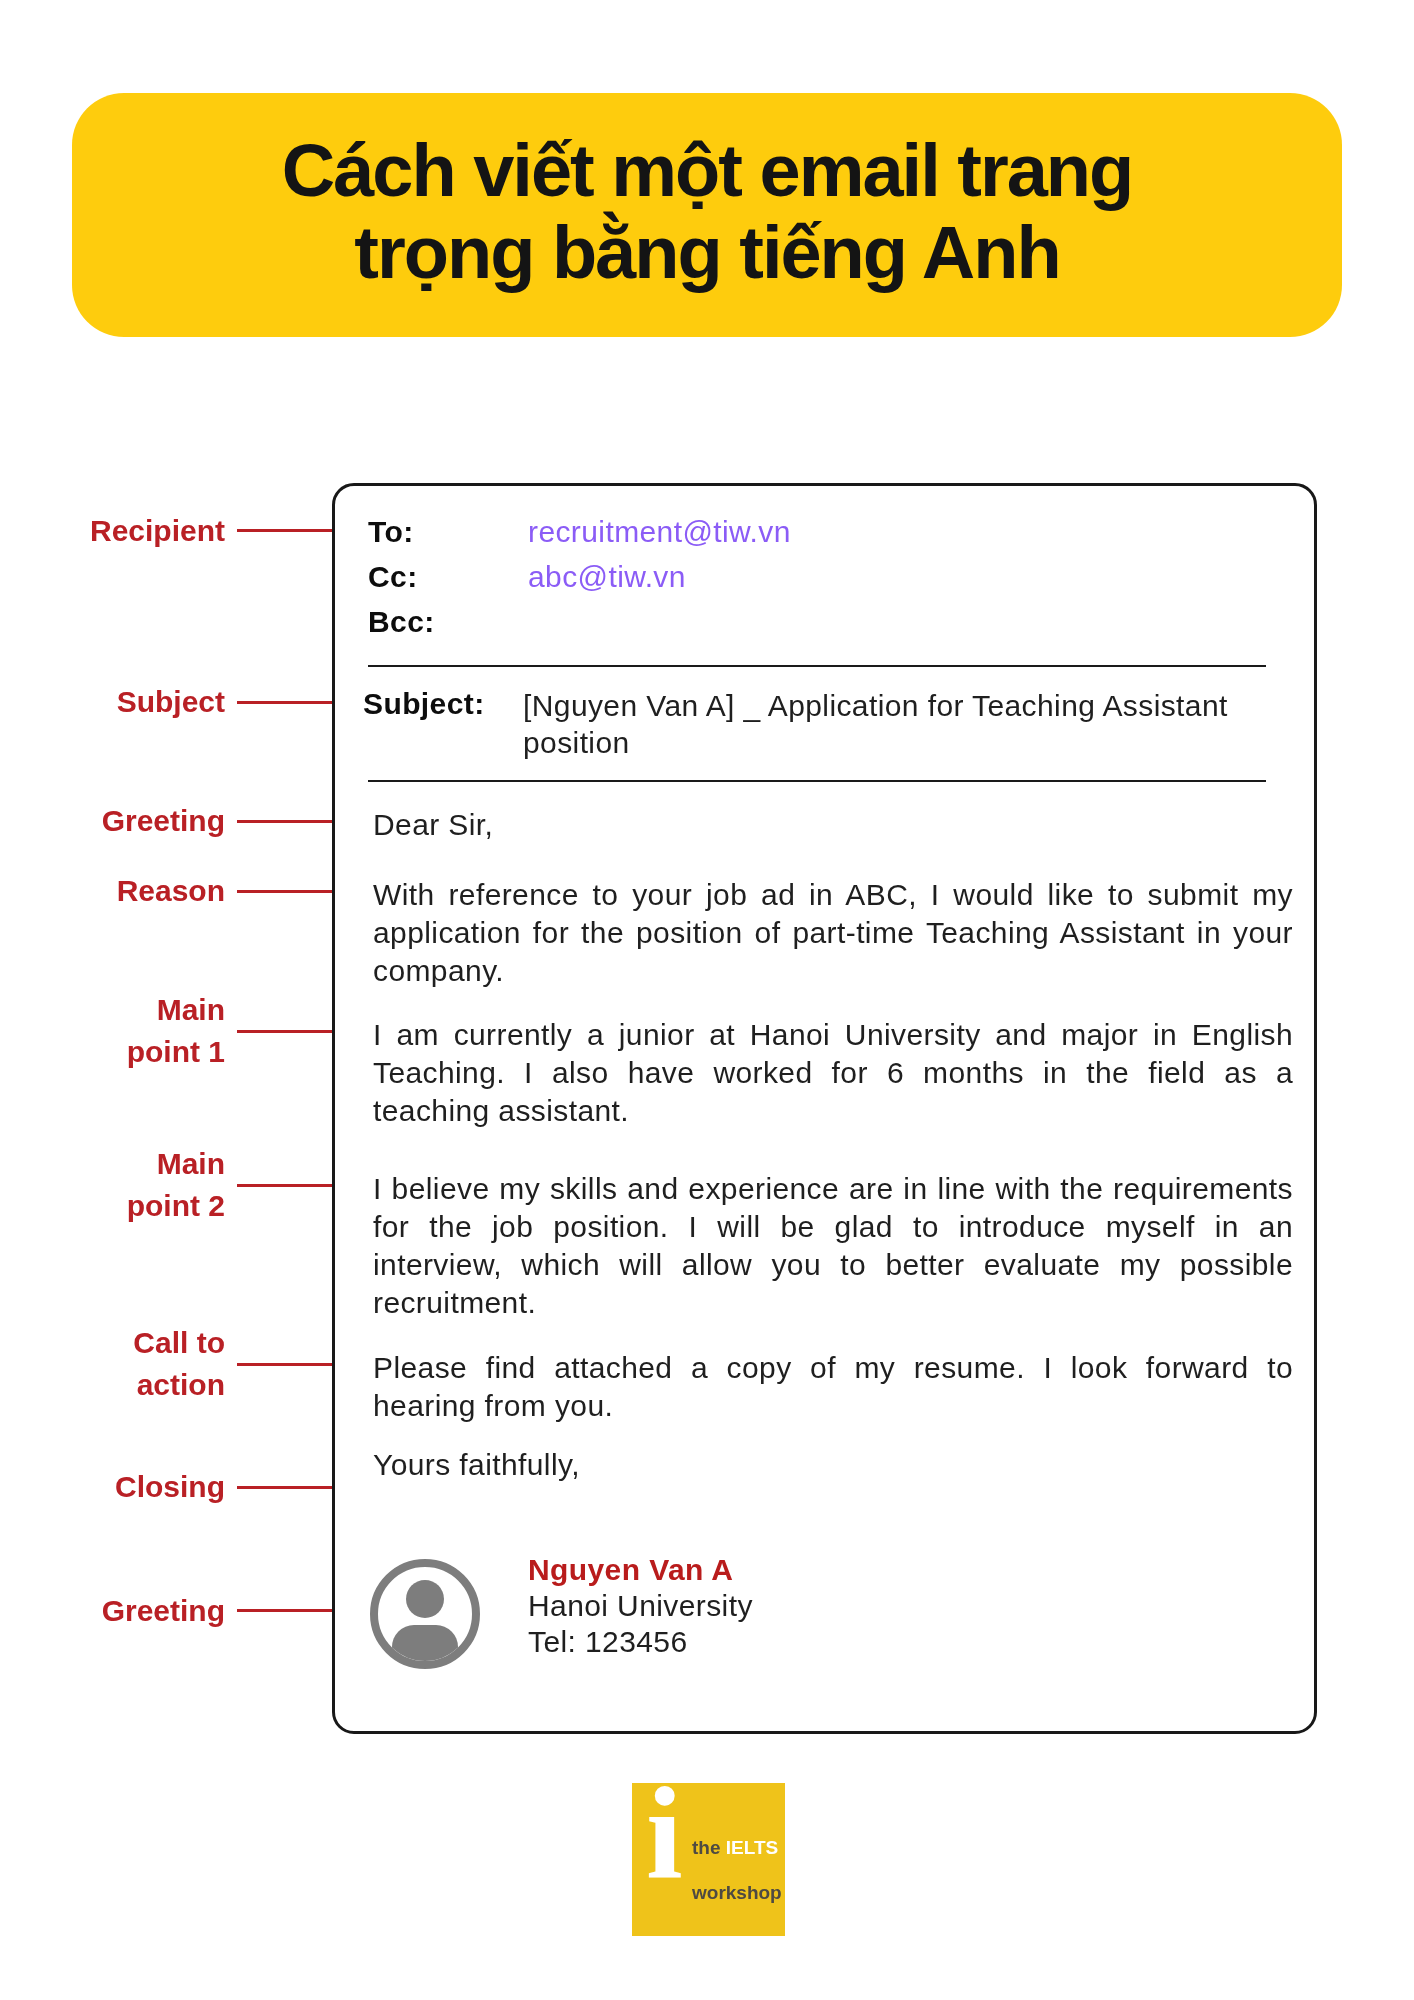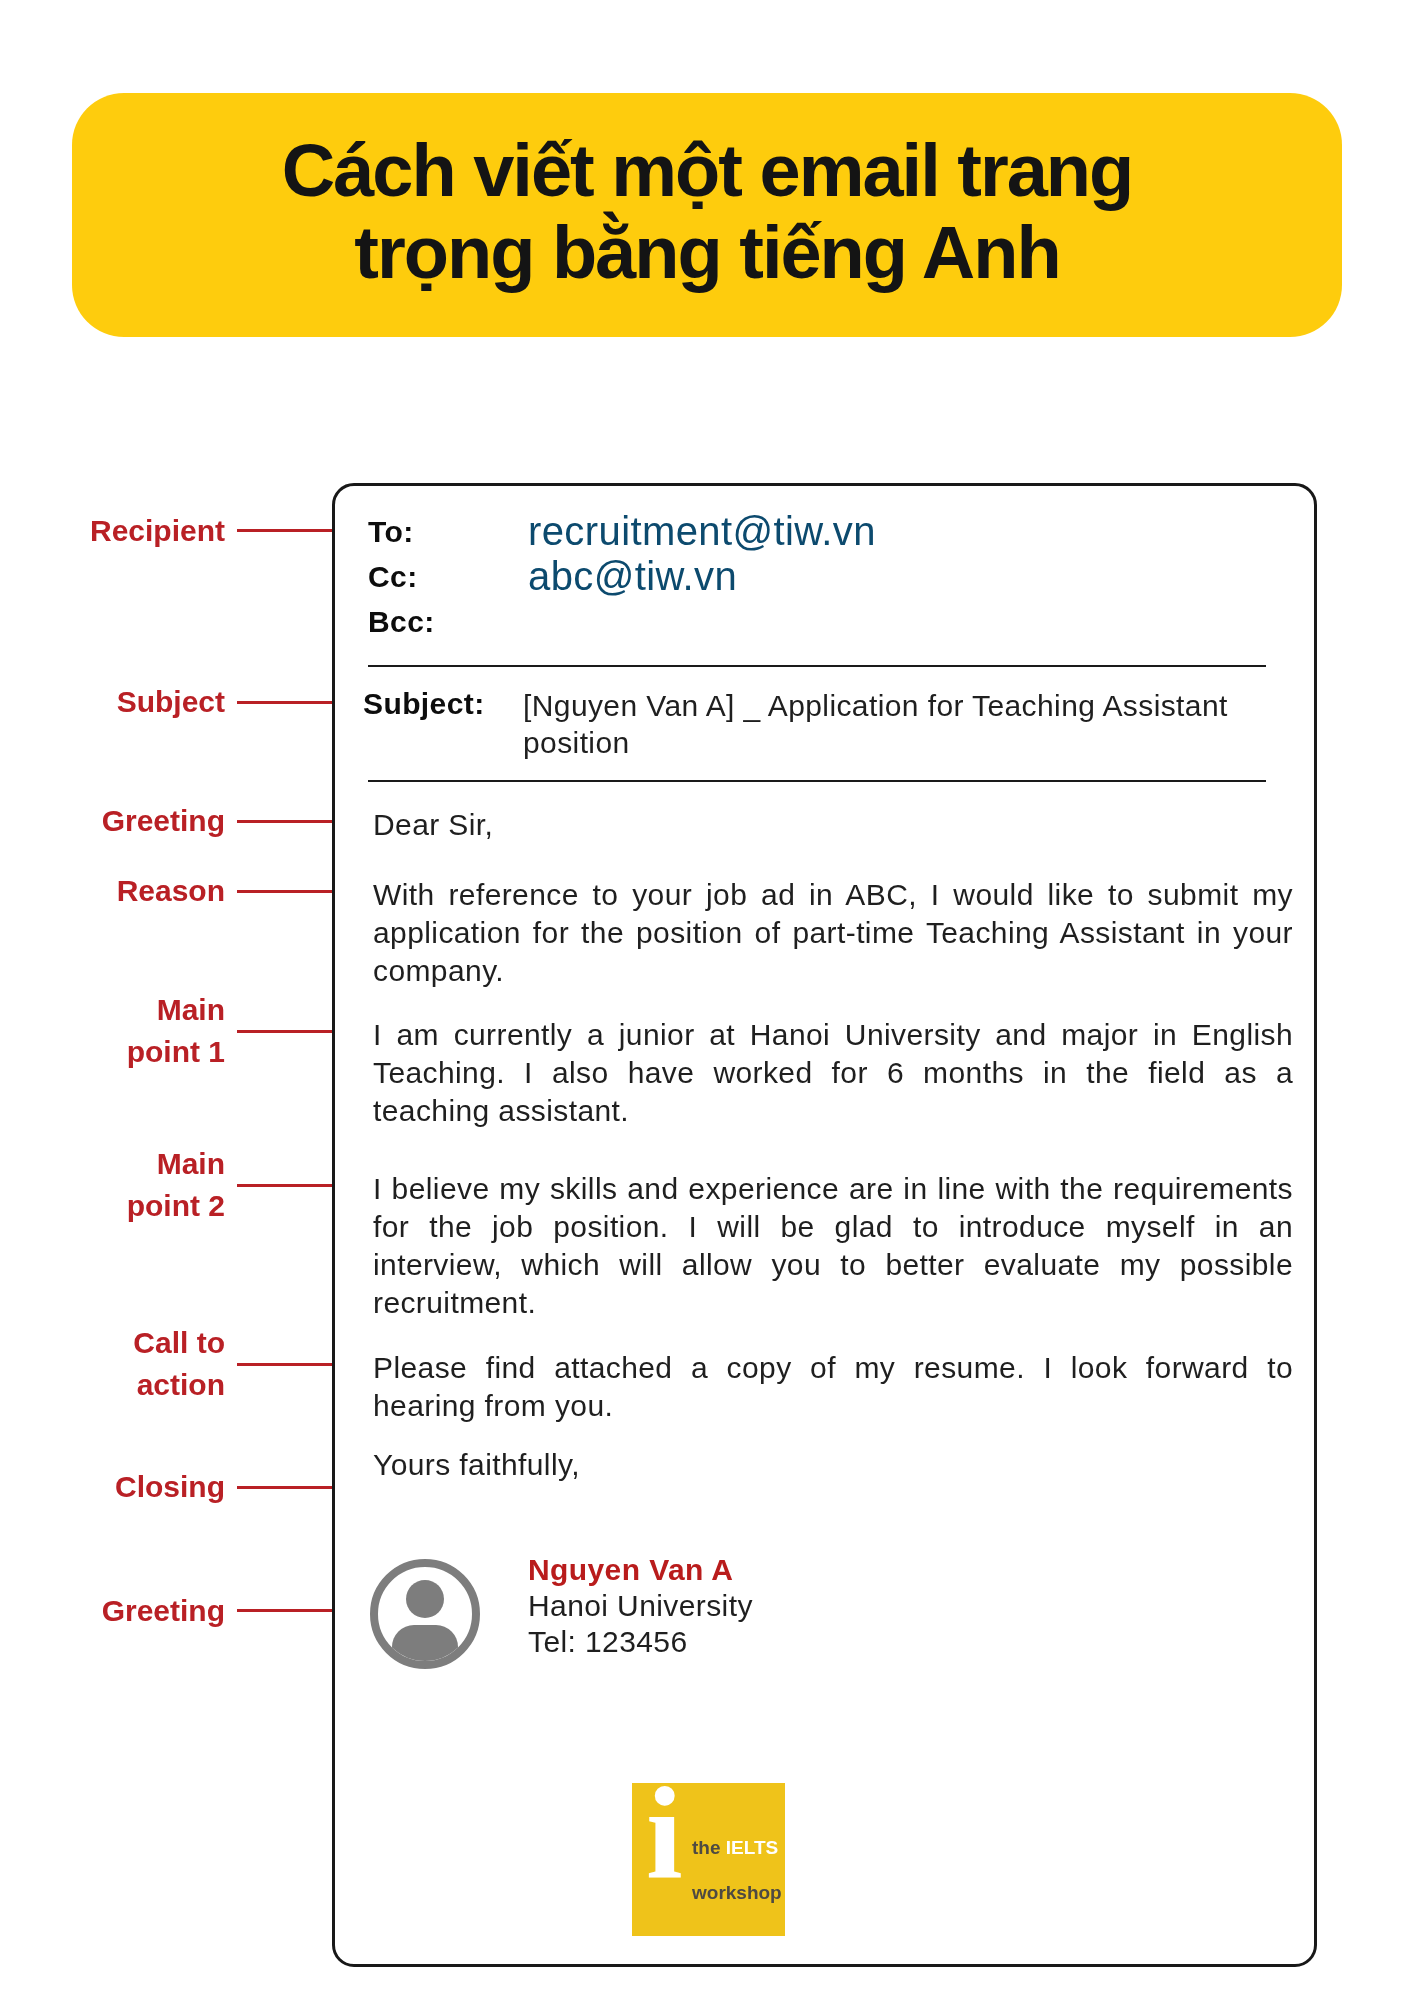--- a/index.html
+++ b/index.html
@@ -11,26 +11,26 @@
           background:#FECC0D;border-radius:52px;}
   .banner-title{position:absolute;left:0;width:100%;text-align:center;
           font-weight:900;font-size:74px;line-height:82px;letter-spacing:-2px;color:#141414;}
 
   
   .ann-label{position:absolute;left:35px;width:190px;text-align:right;
           font-weight:700;font-size:30px;line-height:42px;color:#B92025;white-space:pre-line;}
   .ann-line{position:absolute;left:237px;width:128px;height:3px;background:#B92025;}
 
   
-  .email-card{position:absolute;left:332px;top:483px;width:985px;height:1484px;
+  .email-card{position:absolute;left:332px;top:483px;width:985px;height:1251px;
           background:#ffffff;border:3px solid #181818;border-radius:22px;box-sizing:border-box;}
   .field-block{position:absolute;left:33px;top:23px;width:920px;}
   .field-row{display:flex;height:45px;align-items:center;}
   .field-label{width:160px;font-weight:700;font-size:30px;color:#0d0d0d;letter-spacing:.4px;}
-  .field-value{font-size:40px;letter-spacing:.4px;color:#0c4a6e;}
+  .field-value{font-size:30px;letter-spacing:.4px;color:#8b5cf6;}
   .divider{position:absolute;left:33px;width:898px;height:2px;background:#1a1a1a;}
   .subject-row{position:absolute;left:28px;top:201px;display:flex;}
   .subject-value{width:745px;font-size:30px;line-height:37px;letter-spacing:.4px;}
   .para{position:absolute;left:38px;width:920px;font-size:30px;line-height:38px;
         letter-spacing:.4px;text-align:justify;}
   .single-line{position:absolute;left:38px;font-size:30px;line-height:38px;letter-spacing:.4px;}
 
   
   .avatar{position:absolute;left:35px;top:1073px;width:110px;height:110px;border-radius:50%;
           border:8px solid #7d7d7d;box-sizing:border-box;overflow:hidden;background:#fff;}

